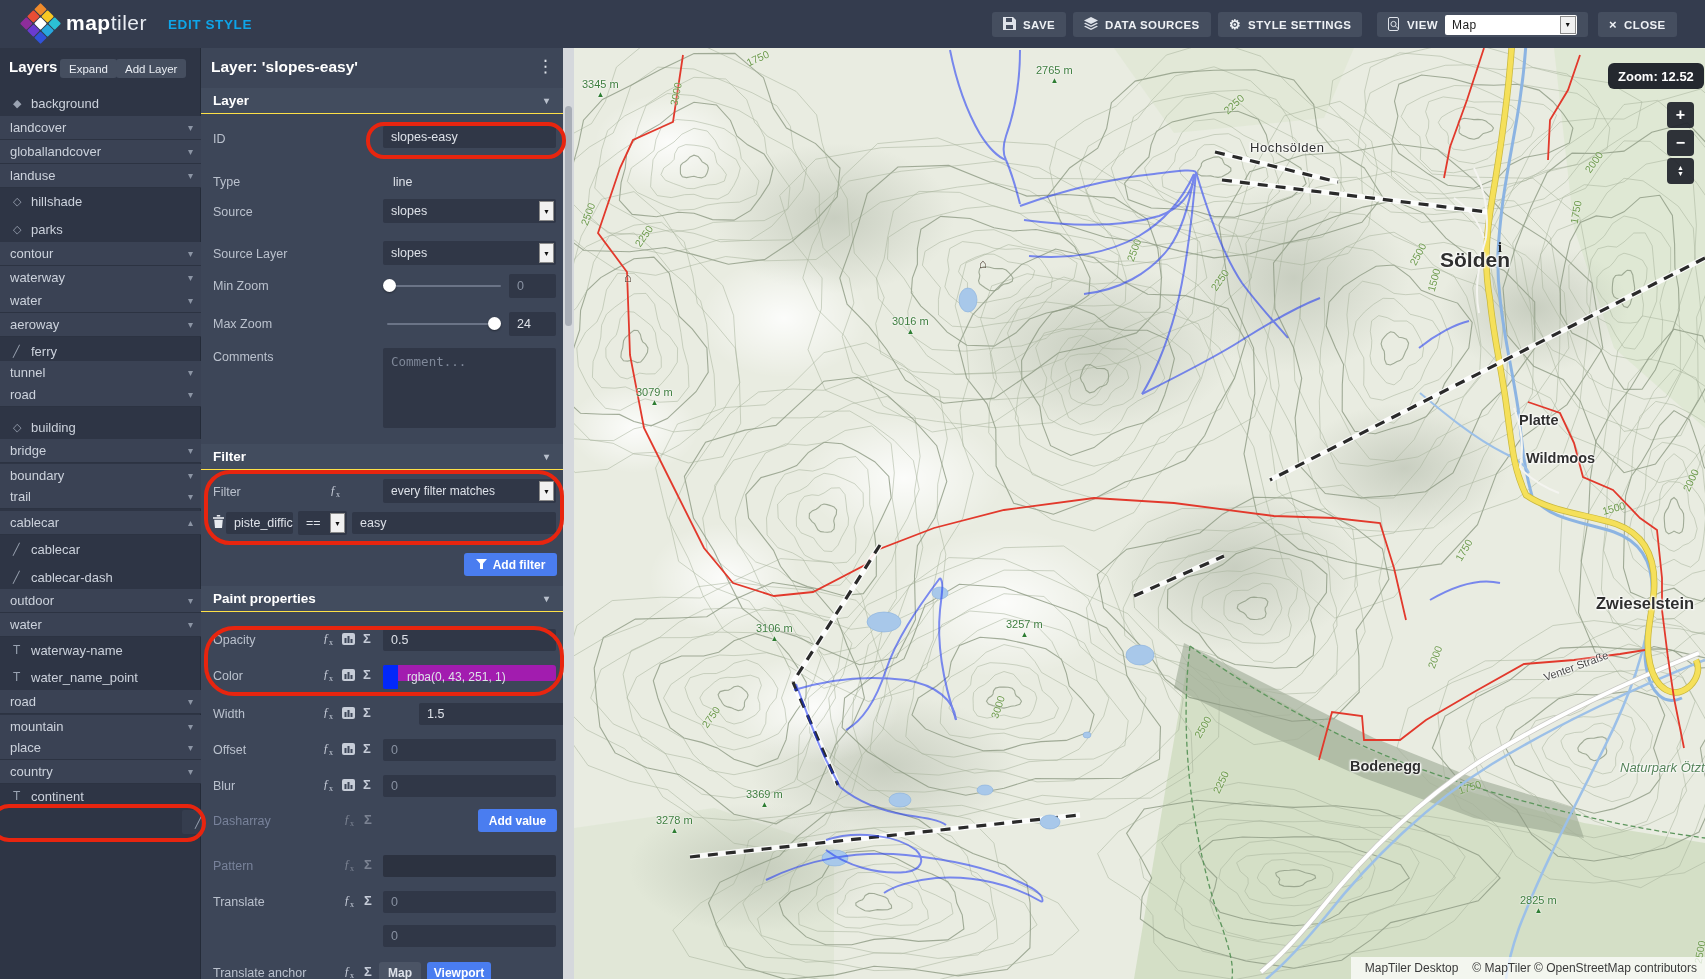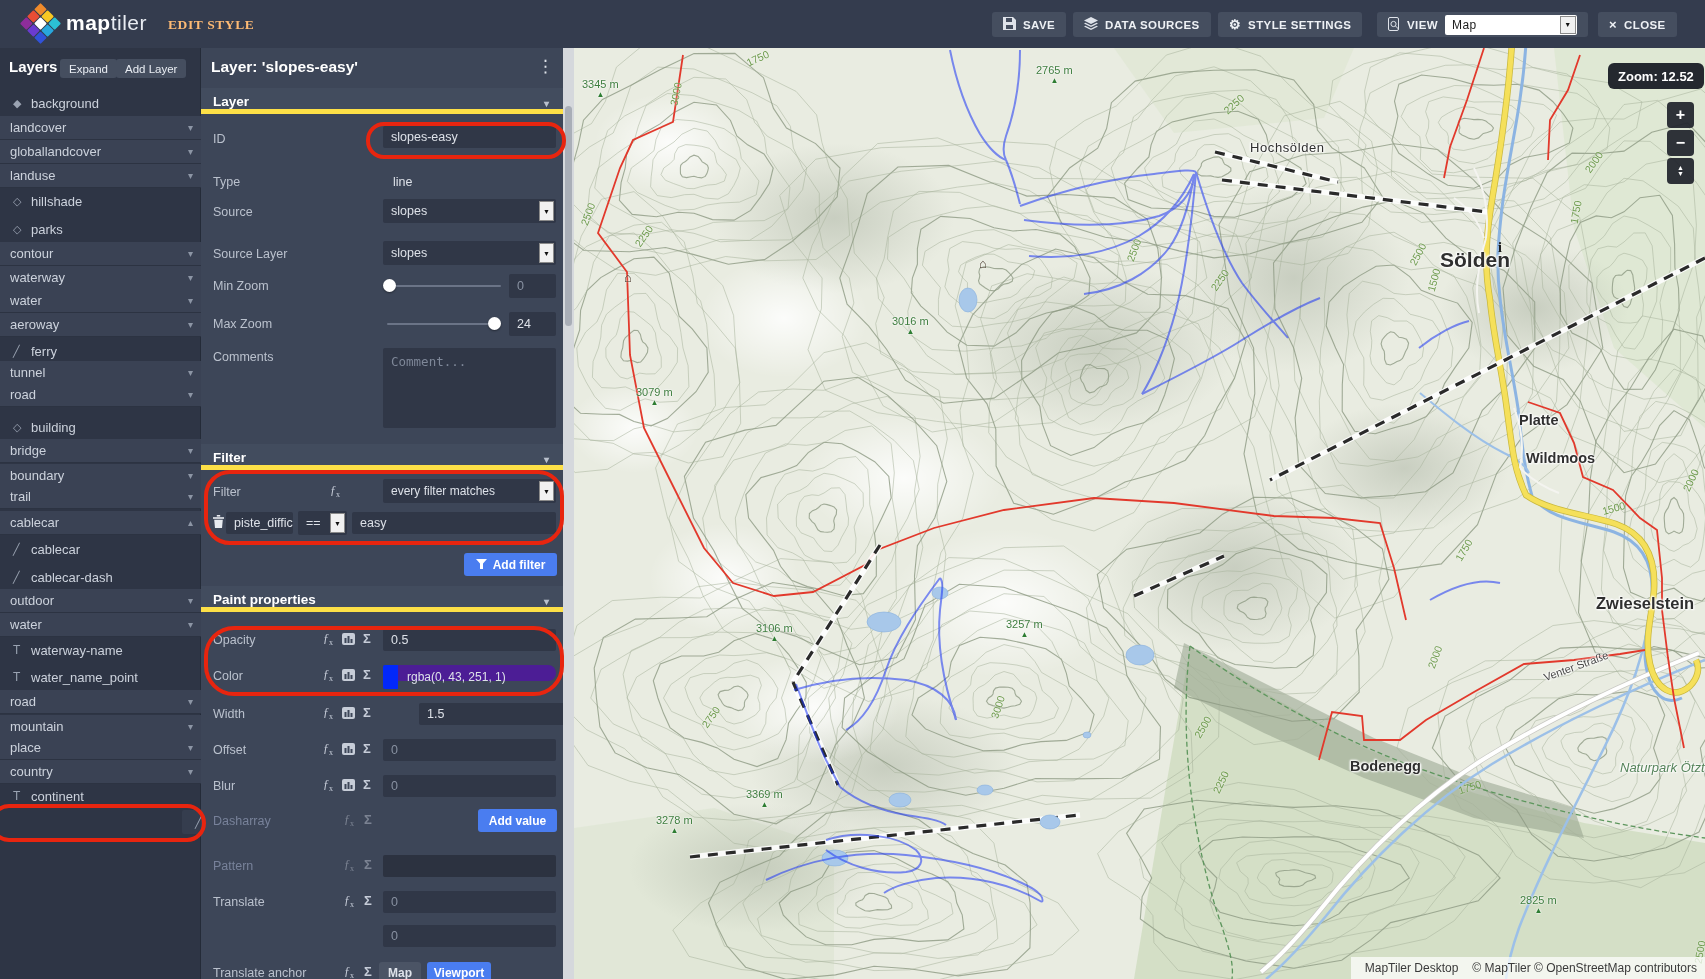--- a/index.html
+++ b/index.html
@@ -7,21 +7,21 @@
        font-family:"Liberation Sans",sans-serif;background:#3d4658;}
 
   
   #topbar{position:absolute;left:0;top:0;width:1705px;height:48px;background:#343c4e;z-index:20;}
   #logo{position:absolute;left:26px;top:9px;width:29px;height:29px;transform:rotate(45deg);
         display:grid;grid-template-columns:9px 9px 9px;grid-template-rows:9px 9px 9px;gap:1px;}
   #logo div{width:9px;height:9px;border-radius:1px;}
   #brand{position:absolute;left:66px;top:11px;font-size:21px;color:#fff;letter-spacing:.5px;}
   #brand .b1{font-weight:700;}
   #brand .b2{font-weight:300;color:#e8ecf2;}
-  #mode{position:absolute;left:168px;top:17px;font-size:13.5px;font-weight:700;color:#fdba74;letter-spacing:.6px;font-family:Liberation Serif, serif;}
+  #mode{position:absolute;left:168px;top:17px;font-size:13.5px;font-weight:700;color:#0ea5e9;letter-spacing:.6px;}
   .tbtn{position:absolute;top:12px;height:25px;background:#454e5f;border-radius:3px;
         display:flex;align-items:center;gap:7px;padding:0 11px;color:#eef1f5;
         font-size:11.5px;font-weight:700;letter-spacing:.4px;cursor:pointer;box-sizing:border-box;}
   .tbtn .glyph{font-size:13px;line-height:13px;}
   #view-select{width:132px;height:20px;background:#fff;border-radius:2px;position:relative;
         display:flex;align-items:center;padding-left:7px;box-sizing:border-box;
         color:#1c1c1c;font-size:12px;font-weight:400;}
   #view-select .sel-btn{position:absolute;right:1px;top:1px;bottom:1px;width:16px;background:#f1f1f1;
         border:1px solid #8a8a8a;display:flex;align-items:center;justify-content:center;
         font-size:7px;color:#111;box-sizing:border-box;}
@@ -42,22 +42,22 @@
   .sb-row .ico.text{font-size:12px;font-weight:400;}
   .sb-row .chev{position:absolute;right:8px;color:#8c95a5;font-size:10px;}
   .sb-row.sel{background:#353d4e;}
   .sb-row.sel .sb-lbl{color:#fff;font-weight:700;}
   .rowicons{position:absolute;left:138px;top:5px;display:flex;gap:7px;align-items:center;}
 
   
   #panel{position:absolute;left:201px;top:48px;width:362px;height:931px;background:#3d4658;z-index:10;overflow:hidden;}
   .p-title{position:absolute;left:10px;top:10px;font-size:15.5px;font-weight:700;color:#fff;}
   #kebab{position:absolute;left:330px;top:6px;font-size:17px;color:#dfe3ea;cursor:pointer;padding:2px 6px;}
-  .sec{position:absolute;left:0;width:362px;height:26px;background:#424c5e;border-bottom:5px solid #fde047;
-       display:flex;align-items:flex-end;padding-left:12px;box-sizing:border-box;
+  .sec{position:absolute;left:0;width:362px;height:26px;background:#424c5e;border-bottom:1px solid #fde047;
+       display:flex;align-items:center;padding-left:12px;box-sizing:border-box;
        font-size:13.5px;font-weight:700;color:#fff;cursor:pointer;}
   .sec .chev{position:absolute;right:14px;font-size:10px;color:#b9c0cc;}
   .plabel{position:absolute;left:12px;font-size:12.5px;color:#bac1cd;}
   .plabel.dim{color:#78829a;}
   .pvalue{position:absolute;font-size:12.5px;color:#dde1e8;}
   .pinput{position:absolute;left:182px;width:173px;height:22px;background:#303747;border:none;outline:none;
           color:#dde1e8;font-size:12.5px;padding:0 0 0 8px;font-family:"Liberation Sans",sans-serif;
           border-radius:2px;box-sizing:border-box;}
   .pinput.dimval{color:#8891a1;}
   .pinput.darker{background:#2c3240;}
@@ -75,21 +75,21 @@
   .valbox{position:absolute;left:308px;width:47px;height:24px;background:#303747;border-radius:2px;
           display:flex;align-items:center;padding-left:8px;box-sizing:border-box;font-size:12.5px;}
   .fx{position:absolute;font-size:12px;color:#c6ccd8;font-style:italic;font-family:"Liberation Serif",serif;cursor:pointer;}
   .fx sub{font-size:8px;font-style:normal;}
   .fx.dim,.sig.dim,.chart-ic.dim{opacity:.45;}
   .sig{position:absolute;font-size:13px;font-weight:700;color:#c6ccd8;cursor:pointer;}
   .chart-ic{position:absolute;cursor:pointer;}
   .bluebtn{position:absolute;background:#4a7df0;border-radius:3px;color:#fff;font-size:12px;font-weight:700;
            display:flex;align-items:center;justify-content:center;gap:6px;cursor:pointer;}
   .swatch{position:absolute;left:182px;width:15px;height:24px;border-radius:2px 0 0 2px;}
-  #color-field{position:absolute;left:182px;width:173px;height:16px;background:#4c1d95;border-radius:12px;}
+  #color-field{position:absolute;left:182px;width:173px;height:16px;background:#a21caf;border-radius:3px;}
   #color-field span{position:absolute;left:24px;top:5px;font-size:12px;color:#dde1e8;}
   .graybtn{position:absolute;background:#4b5465;border-radius:3px;color:#dfe3ea;font-size:12px;font-weight:700;
            display:flex;align-items:center;justify-content:center;cursor:pointer;}
 
   
   #pscroll{position:absolute;left:563px;top:48px;width:11px;height:931px;background:#d5d8dc;z-index:12;}
   #pscroll .thumb{position:absolute;left:2px;top:58px;width:7px;height:220px;background:#a9aeb7;border-radius:4px;}
 
   
   #map{position:absolute;left:574px;top:48px;width:1131px;height:931px;background:#e9ece1;overflow:hidden;}

